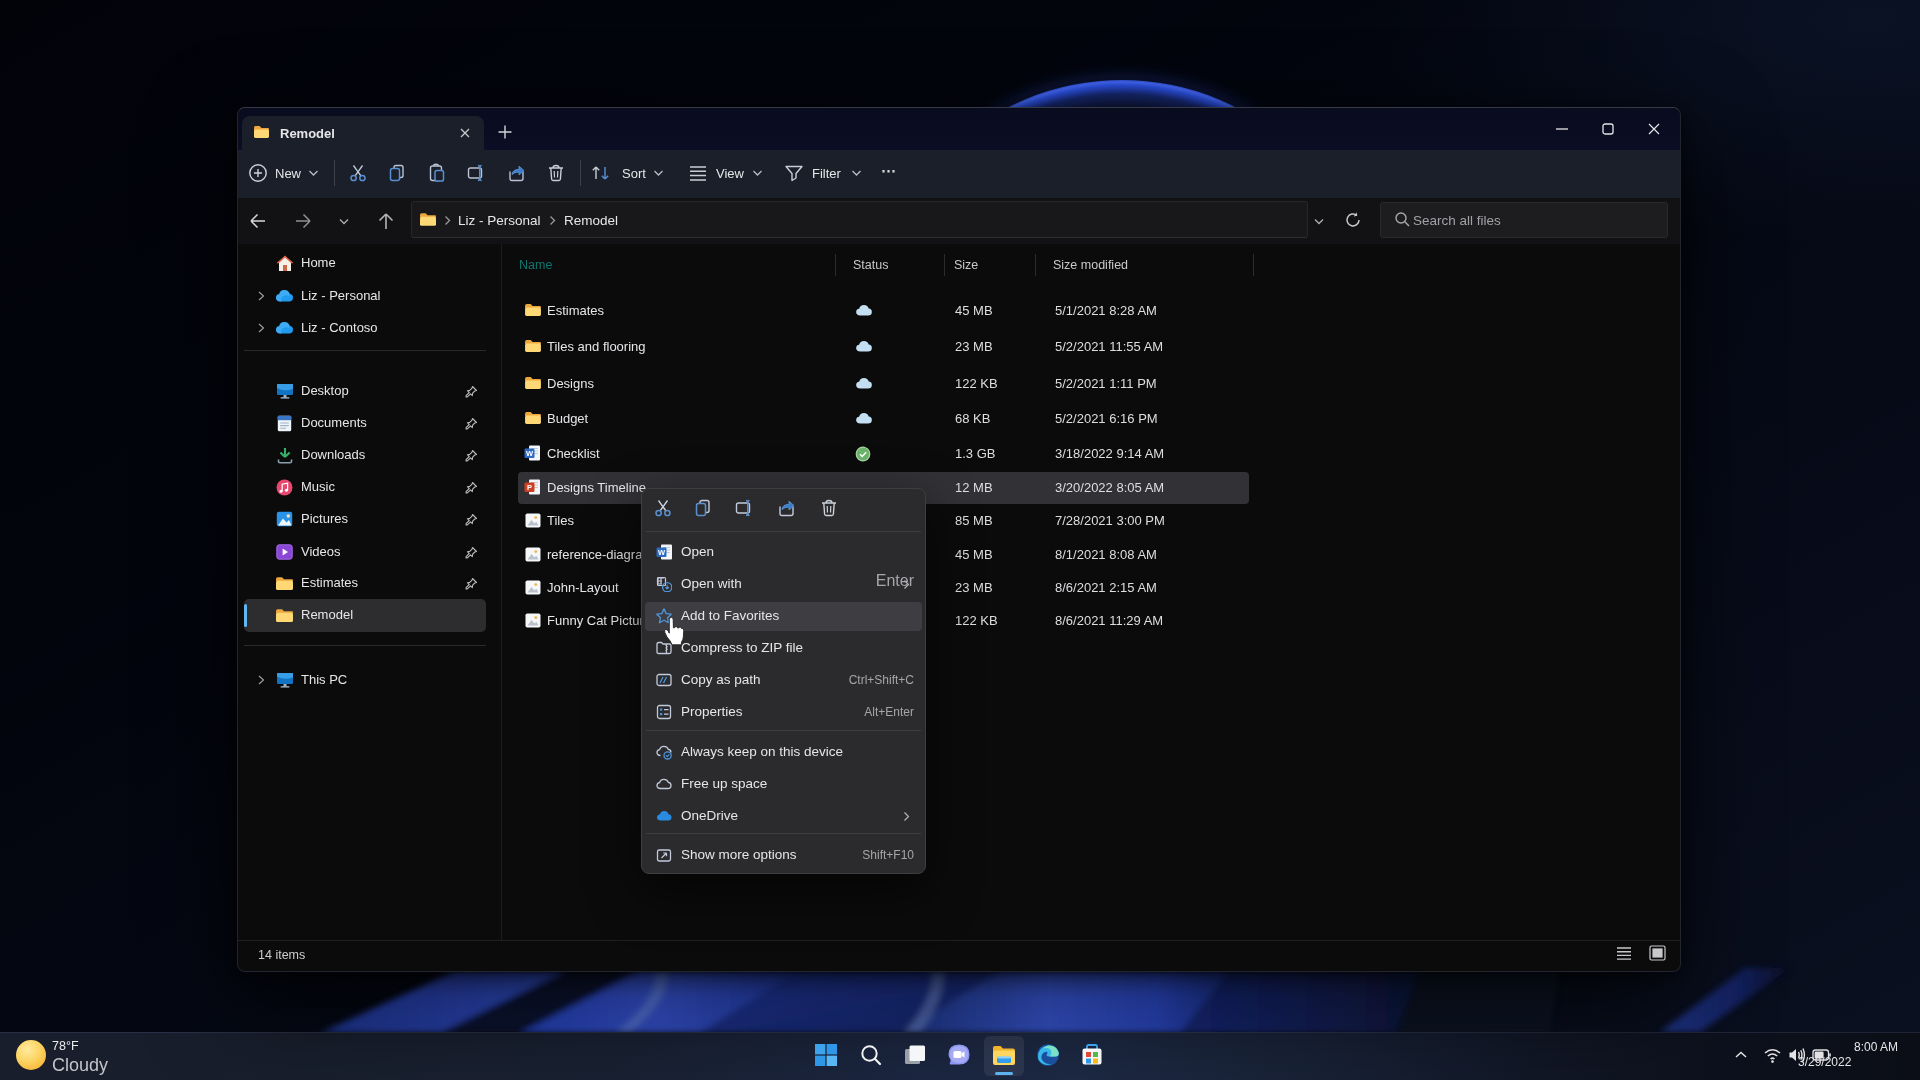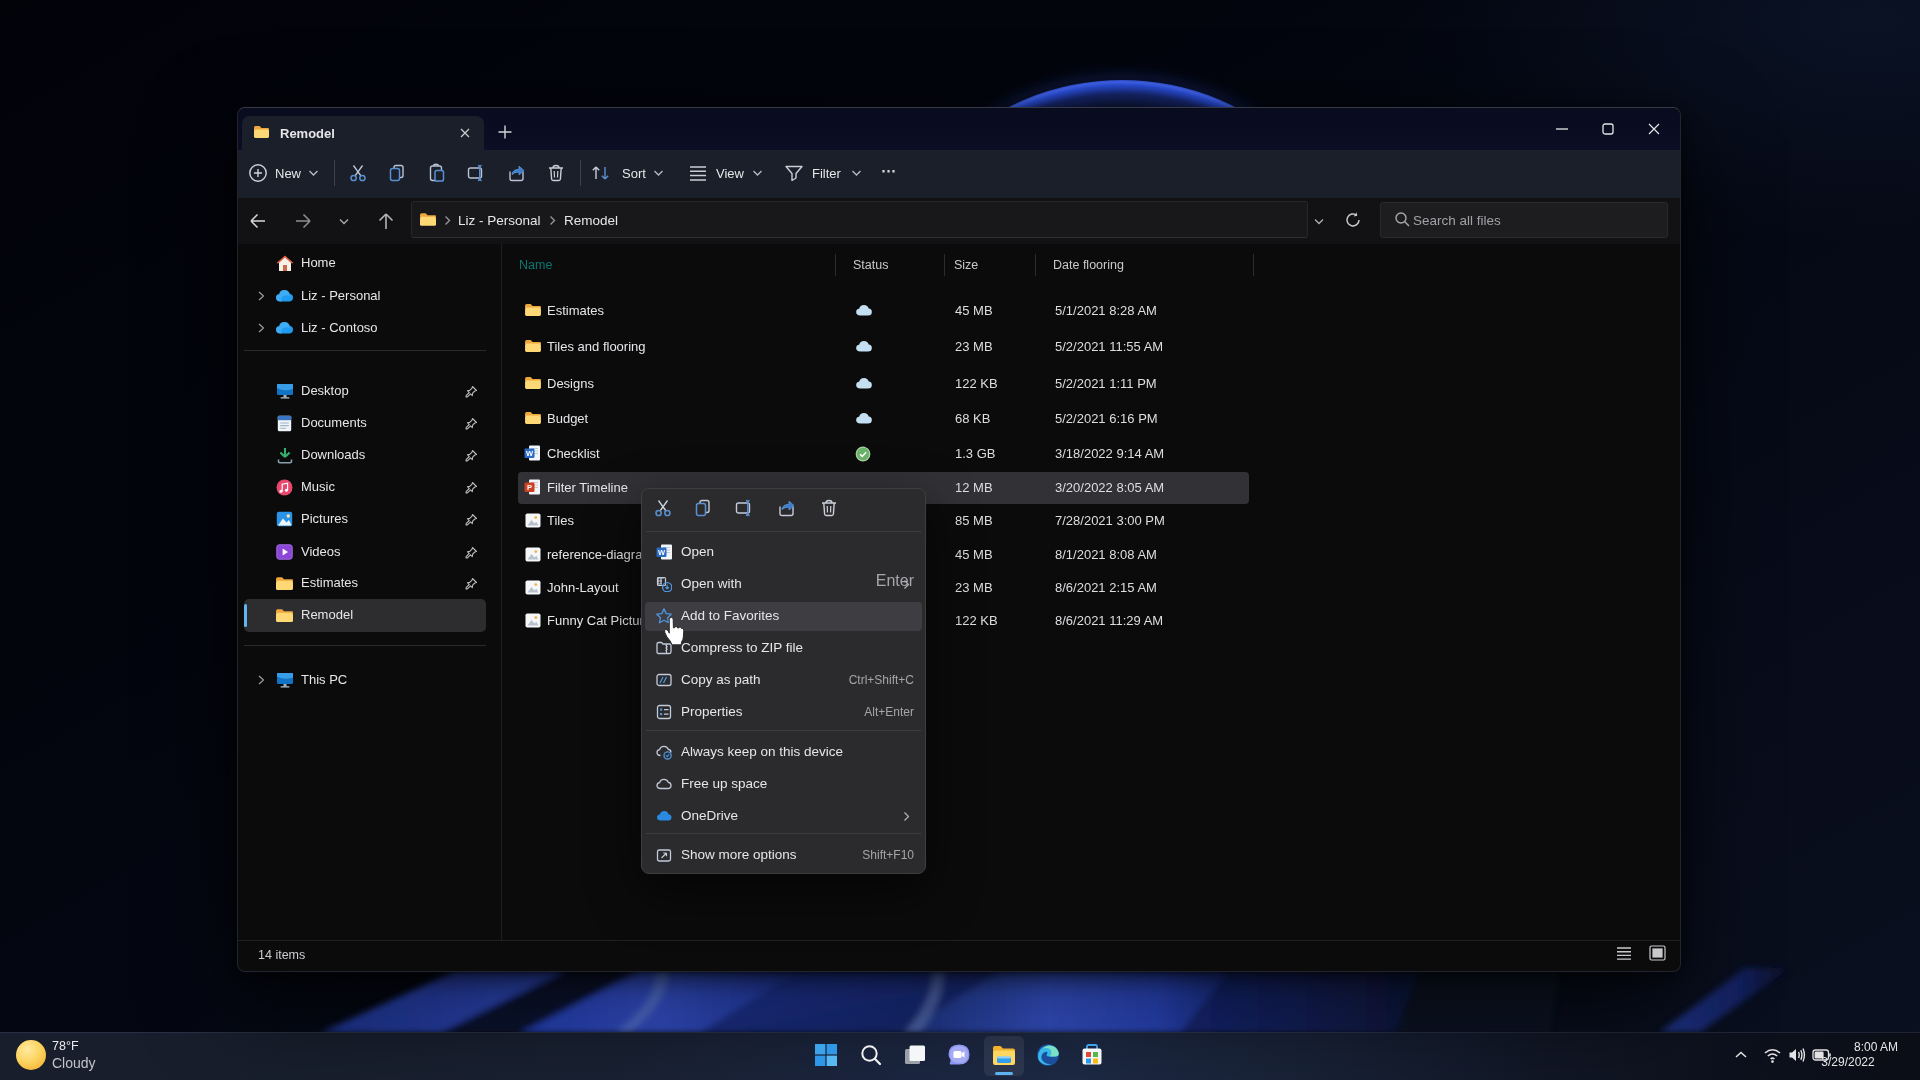--- a/index.html
+++ b/index.html
@@ -321,21 +321,21 @@
 <rect x="7.5" y="12" width="3" height="2.4" fill="#9bb6c8"></rect>
 <rect x="4.5" y="14.2" width="9" height="1.4" rx="0.7" fill="#b9c9d4"></rect>
 </svg>
 <div class="a txt" style="left:301px;top:672px">This PC</div>
 <svg class="a" style="left:256px;top:674px" width="10" height="12" viewBox="0 0 10 12">
     <path d="M3,2 L7.5,6 L3,10" fill="none" stroke="#9c9ca0" stroke-width="1.2"></path>
   </svg>
 <div class="a txt" style="left:519px;top:258px;color:#0f766e;font-size:12.5px">Name</div>
 <div class="a txt" style="left:853px;top:258px;color:#c9c9cc;font-size:12.5px">Status</div>
 <div class="a txt" style="left:954px;top:258px;color:#c9c9cc;font-size:12.5px">Size</div>
-<div class="a txt" style="left:1053px;top:258px;color:#c9c9cc;font-size:12.5px">Date flooring</div>
+<div class="a txt" style="left:1053px;top:258px;color:#c9c9cc;font-size:12.5px">Size modified</div>
 <div class="a" style="left:835px;top:254px;width:1px;height:22px;background:#2c2c30"></div>
 <div class="a" style="left:944px;top:254px;width:1px;height:22px;background:#2c2c30"></div>
 <div class="a" style="left:1035px;top:254px;width:1px;height:22px;background:#2c2c30"></div>
 <div class="a" style="left:1253px;top:254px;width:1px;height:22px;background:#2c2c30"></div>
 <div class="a" style="left:518px;top:472px;width:731px;height:32px;background:#323236;border-radius:4px"></div>
 <svg class="a" style="left:524px;top:303px" width="18" height="14" viewBox="0 0 19 15">
 <path d="M1,3 Q1,1.2 2.7,1.2 L7,1.2 L9,3.2 L17,3.2 Q18,3.2 18,4.4 L18,5.4 L1,5.4 Z" fill="#eda73c"></path>
 <rect x="1" y="4.7" width="17" height="9.3" rx="1.6" fill="#ffd876"></rect>
 </svg>
 <div class="a txt" style="left:547px;top:303px">Estimates</div>
@@ -387,21 +387,21 @@
 <path d="M5,8.2 L7.2,10.4 L11.2,6.2" fill="none" stroke="#fff" stroke-width="1.5"></path>
 </svg>
 <div class="a txt" style="left:955px;top:446px;color:#dedee0">1.3 GB</div>
 <div class="a txt" style="left:1055px;top:446px;color:#dedee0">3/18/2022 9:14 AM</div>
 <svg class="a" style="left:524px;top:479px" width="17" height="16" viewBox="0 0 17 16">
 <rect x="5" y="0.5" width="11" height="15" rx="1" fill="#f2f6fa"></rect>
 <path d="M7,3.5 L14,3.5 M7,6 L14,6 M7,8.5 L14,8.5" stroke="#d4bdb9" stroke-width="0.9"></path>
 <rect x="0.5" y="3.5" width="10" height="9.5" rx="1.2" fill="#cb3f23"></rect>
 <text x="5.5" y="11" font-family="Liberation Sans" font-size="7.5" font-weight="bold" fill="#fff" text-anchor="middle">P</text>
 </svg>
-<div class="a txt" style="left:547px;top:480px">Filter Timeline</div>
+<div class="a txt" style="left:547px;top:480px">Designs Timeline</div>
 <div class="a txt" style="left:955px;top:480px;color:#dedee0">12 MB</div>
 <div class="a txt" style="left:1055px;top:480px;color:#dedee0">3/20/2022 8:05 AM</div>
 <svg class="a" style="left:525px;top:513px" width="16" height="15" viewBox="0 0 16 15">
 <rect x="0.5" y="0.5" width="15" height="14" rx="1.8" fill="#f5f7f9"></rect>
 <path d="M2.5,12.5 L6.5,7 L9.5,10.5 L11.3,8.7 L13.5,12.5 Z" fill="#b9c2cc"></path>
 <circle cx="10.8" cy="4.6" r="1.4" fill="#f0b24c"></circle>
 </svg>
 <div class="a txt" style="left:547px;top:513px">Tiles</div>
 <div class="a txt" style="left:955px;top:513px;color:#dedee0">85 MB</div>
 <div class="a txt" style="left:1055px;top:513px;color:#dedee0">7/28/2021 3:00 PM</div>
@@ -530,21 +530,21 @@
 <div class="a txt" style="left:681px;top:847px;font-size:13.5px">Show more options</div>
 <div class="a txt" style="left:641px;top:848px;width:273px;text-align:right;color:#a6a6aa;font-size:12px">Shift+F10</div>
 <div class="a" style="left:646px;top:730px;width:275px;height:1px;background:#3d3d41"></div>
 <div class="a" style="left:646px;top:833px;width:275px;height:1px;background:#3d3d41"></div>
 <svg class="a" style="left:661px;top:616px" width="23" height="30" viewBox="0 0 20 26">
 <path d="M9.5,25 L8.2,22 Q4.6,18.2 3.3,14.2 Q2.7,12.1 4.1,11.7 Q5.4,11.3 6.4,13.3 L7.2,14.9 L7.2,3 Q7.2,1.1 8.9,1.1 Q10.5,1.1 10.6,3 L10.8,10.2 L11.8,10.2 Q12.1,9 13.2,9.1 Q14.3,9.2 14.5,10.4 L15.4,10.4 Q15.7,9.5 16.7,9.6 Q17.7,9.8 17.8,10.8 L18.5,10.8 Q19.9,11 19.8,12.8 L19.4,18.4 Q19.2,20.8 17.9,22.4 L17.6,25 Z" fill="#ffffff" stroke="#222" stroke-width="0.8"></path>
 </svg>
 
 <div class="a" style="left:16px;top:1040px;width:30px;height:30px;border-radius:50%;background:radial-gradient(circle at 38% 32%,#ffe9a0 0%,#fcd462 45%,#f5a623 100%)"></div>
 <div class="a txt" style="left:52px;top:1039px;font-size:12.5px;color:#ececee">78°F</div>
-<div class="a txt" style="left:52px;top:1055px;font-size:14px;color:#c2c4c8">Cloudy</div>
+<div class="a txt" style="left:52px;top:1055px;font-size:18px;color:#c2c4c8">Cloudy</div>
 
 <svg class="a" style="left:814px;top:1043px" width="24" height="24" viewBox="0 0 24 24">
  <rect x="1" y="1" width="10.4" height="10.4" fill="#3da4ec"></rect>
     <rect x="12.6" y="1" width="10.4" height="10.4" fill="#2f97e8"></rect>
  <rect x="1" y="12.6" width="10.4" height="10.4" fill="#2f97e8"></rect>
     <rect x="12.6" y="12.6" width="10.4" height="10.4" fill="#58b8f4"></rect>
 </svg>
 
 <svg class="a" style="left:859px;top:1043px" width="24" height="24" viewBox="0 0 24 24">
  <circle cx="10.5" cy="10.5" r="7.2" fill="none" stroke="#f0f0f2" stroke-width="2"></circle>
@@ -601,13 +601,13 @@
 <svg class="a" style="left:1788px;top:1047px" width="18" height="16" viewBox="0 0 18 16">
  <path d="M1.5,5.5 L4,5.5 L8,2 L8,14 L4,10.5 L1.5,10.5 Z" fill="#e2e2e4"></path>
  <path d="M10.5,5 Q12,8 10.5,11 M12.8,3.2 Q15,8 12.8,12.8 M15,1.5 Q17.8,8 15,14.5" fill="none" stroke="#e2e2e4" stroke-width="1.4"></path>
 </svg>
 <svg class="a" style="left:1812px;top:1048px" width="19" height="14" viewBox="0 0 19 14">
  <rect x="1" y="2" width="15.5" height="10" rx="2.4" fill="none" stroke="#e2e2e4" stroke-width="1.3"></rect>
  <rect x="2.6" y="3.6" width="9" height="6.8" rx="1.2" fill="#e2e2e4"></rect>
  <rect x="17.2" y="5.2" width="1.6" height="3.6" rx="0.8" fill="#e2e2e4"></rect>
 </svg>
 <div class="a txt" style="left:1798px;top:1040px;width:100px;text-align:right;font-size:12px;color:#e6e6e8">8:00 AM</div>
-<div class="a txt" style="left:1798px;top:1055px;width:100px;text-align:center;font-size:12px;color:#e6e6e8">3/29/2022</div>
+<div class="a txt" style="left:1798px;top:1055px;width:100px;text-align:left;font-size:12px;color:#e6e6e8">3/29/2022</div>
 
 </body></html>

